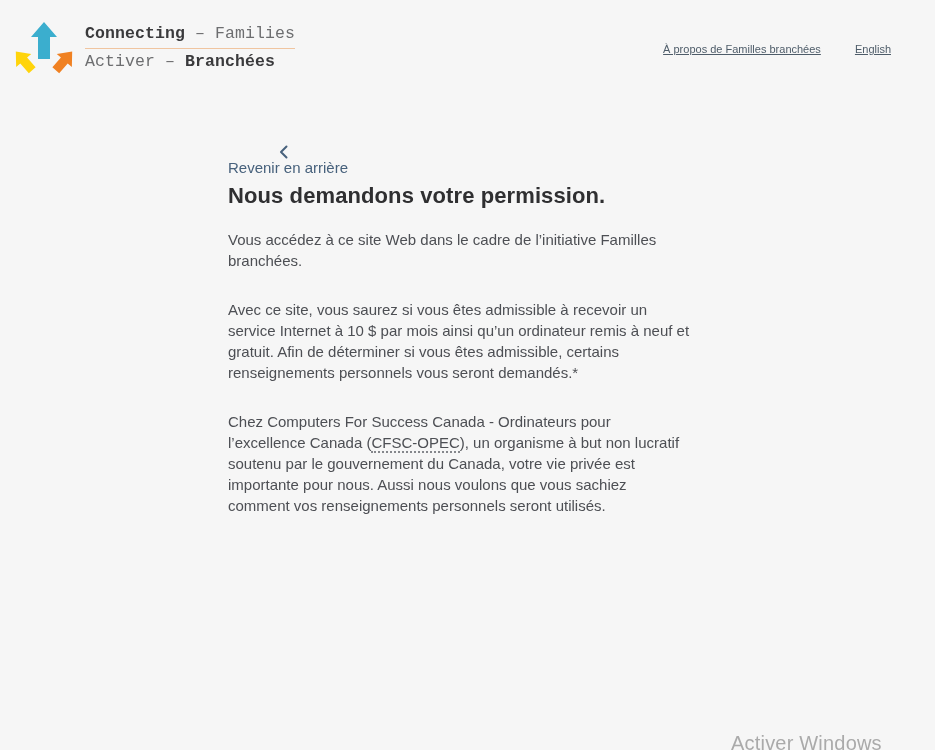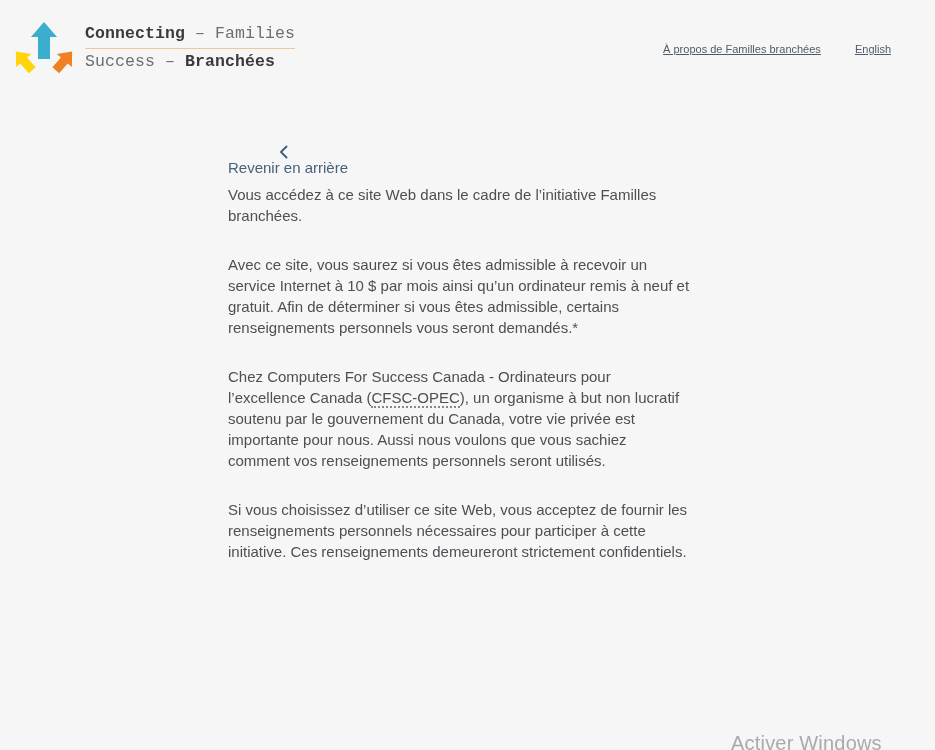--- a/index.html
+++ b/index.html
@@ -79,42 +79,42 @@
       <g transform="translate(13,47) rotate(-41)">
         <path d="M0,-14 L10,-2 L4.5,-2 L4.5,11 L-4.5,11 L-4.5,-2 L-10,-2 Z" fill="#FFD40B"></path>
       </g>
       <g transform="translate(51,47) rotate(41)">
         <path d="M0,-14 L10,-2 L4.5,-2 L4.5,11 L-4.5,11 L-4.5,-2 L-10,-2 Z" fill="#F08122"></path>
       </g>
     </svg>
     <span class="logo-text">
       <span class="logo-line"><span class="strong">Connecting</span><span> – Families</span></span>
       <span class="logo-divider" style="display:block;"></span>
-      <span class="logo-line"><span>Success – </span><span class="strong">Branchées</span></span>
+      <span class="logo-line"><span>Activer – </span><span class="strong">Branchées</span></span>
     </span>
   </a>
 
   <nav class="header-nav">
     <a>À propos de Familles branchées</a>
     <a>English</a>
   </nav>
 </header>
 
 <main>
   <a class="back-link">
     <svg width="9" height="14" viewBox="0 0 9 14" aria-hidden="true">
       <polyline points="7.5,1.5 2,7 7.5,12.5" fill="none" stroke="#47617c" stroke-width="2" stroke-linecap="round" stroke-linejoin="round"></polyline>
     </svg>
     <span>Revenir en arrière</span>
   </a>
 
+  <h1>Nous demandons votre permission.</h1>
 
   <p>Vous accédez à ce site Web dans le cadre de l’initiative Familles branchées.</p>
 
   <p>Avec ce site, vous saurez si vous êtes admissible à recevoir un service Internet à 10 $ par mois ainsi qu’un ordinateur remis à neuf et gratuit. Afin de déterminer si vous êtes admissible, certains renseignements personnels vous seront demandés.*</p>
 
   <p><span>Chez Computers For Success Canada - Ordinateurs pour l’excellence Canada (</span><abbr class="dotted">CFSC-OPEC</abbr><span>), un organisme à but non lucratif soutenu par le gouvernement du Canada, votre vie privée est importante pour nous. Aussi nous voulons que vous sachiez comment vos renseignements personnels seront utilisés.</span></p>
 
-  <p>Si vous choisissez d’utiliser ce site Web, vous acceptez de fournir les renseignements personnels nécessaires pour participer à cette initiative. Ces renseignements demeureront strictement confidentiels.</p>
 
 </main>
 
 <div class="watermark">Activer Windows</div>
 
 </body></html>

